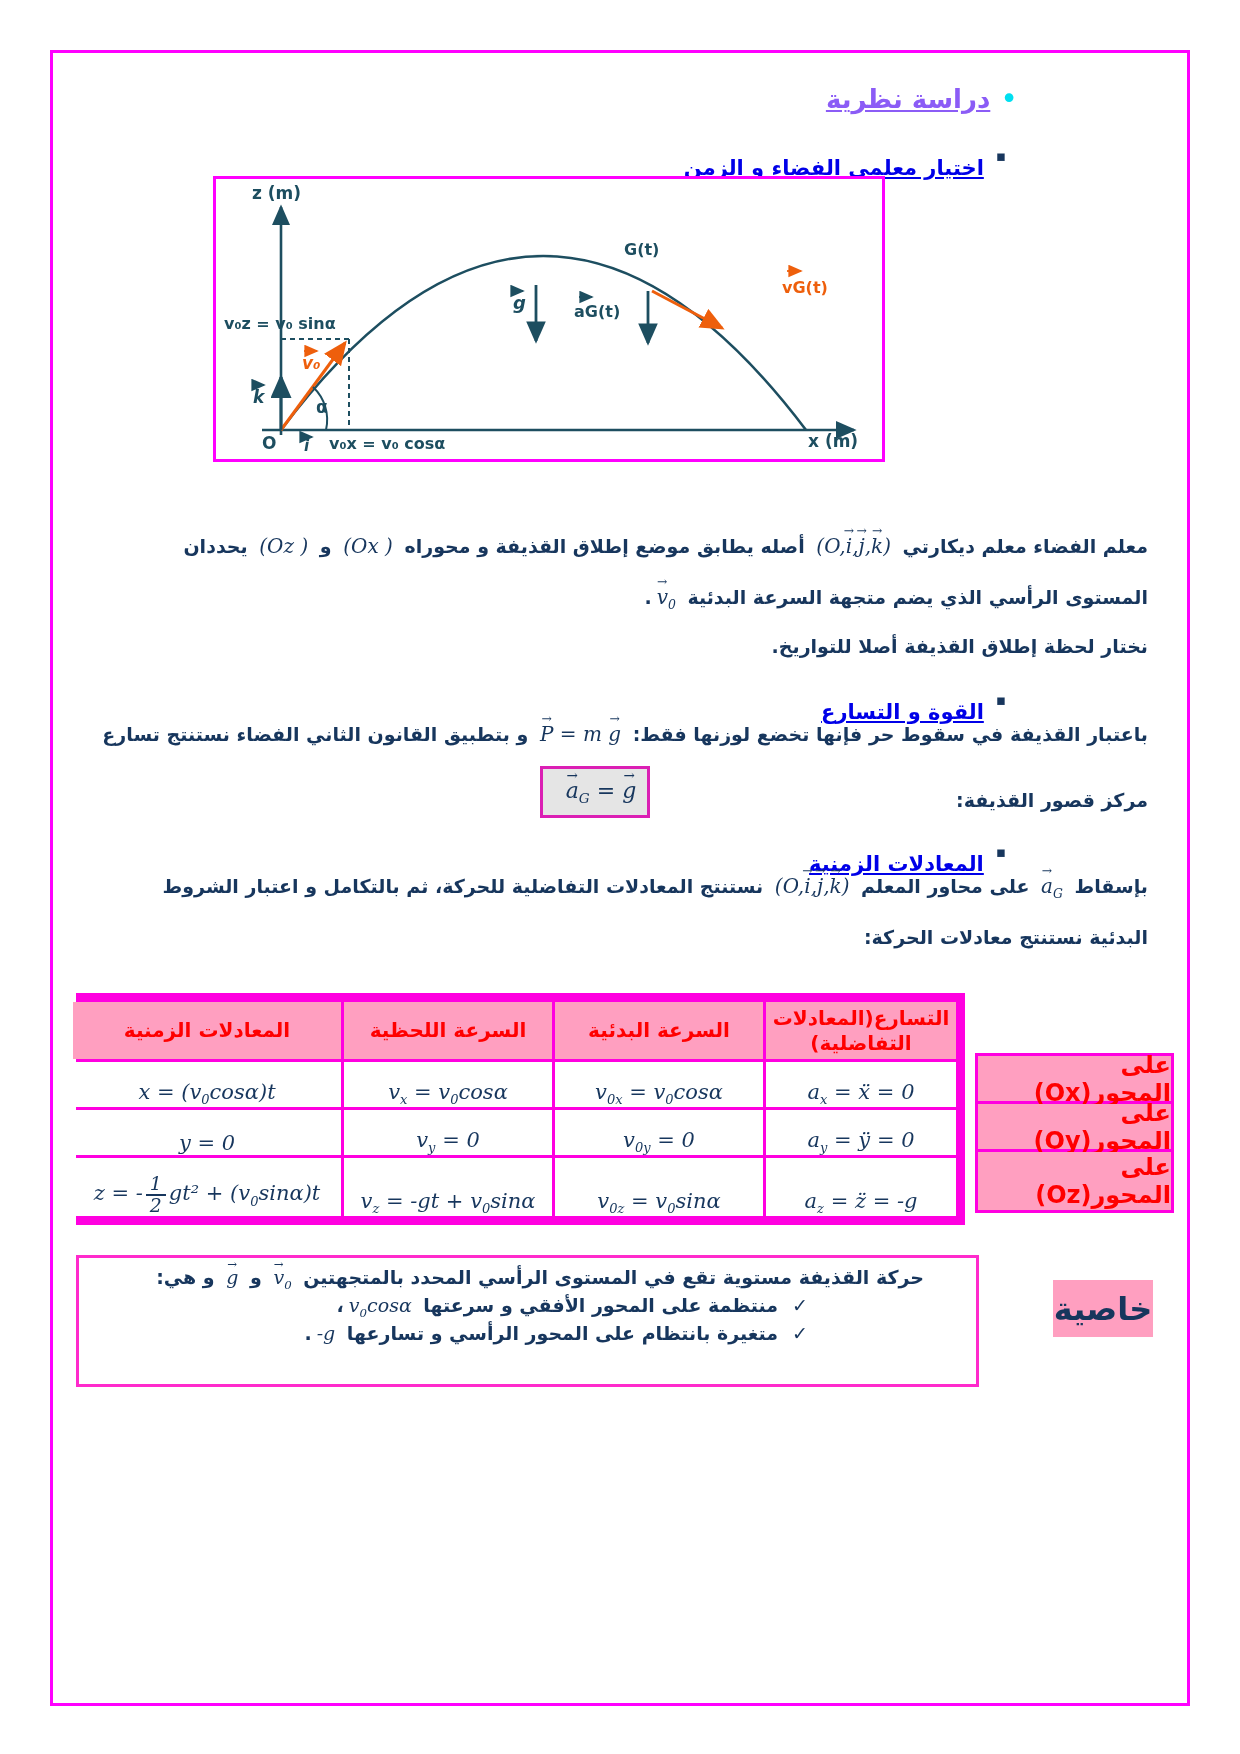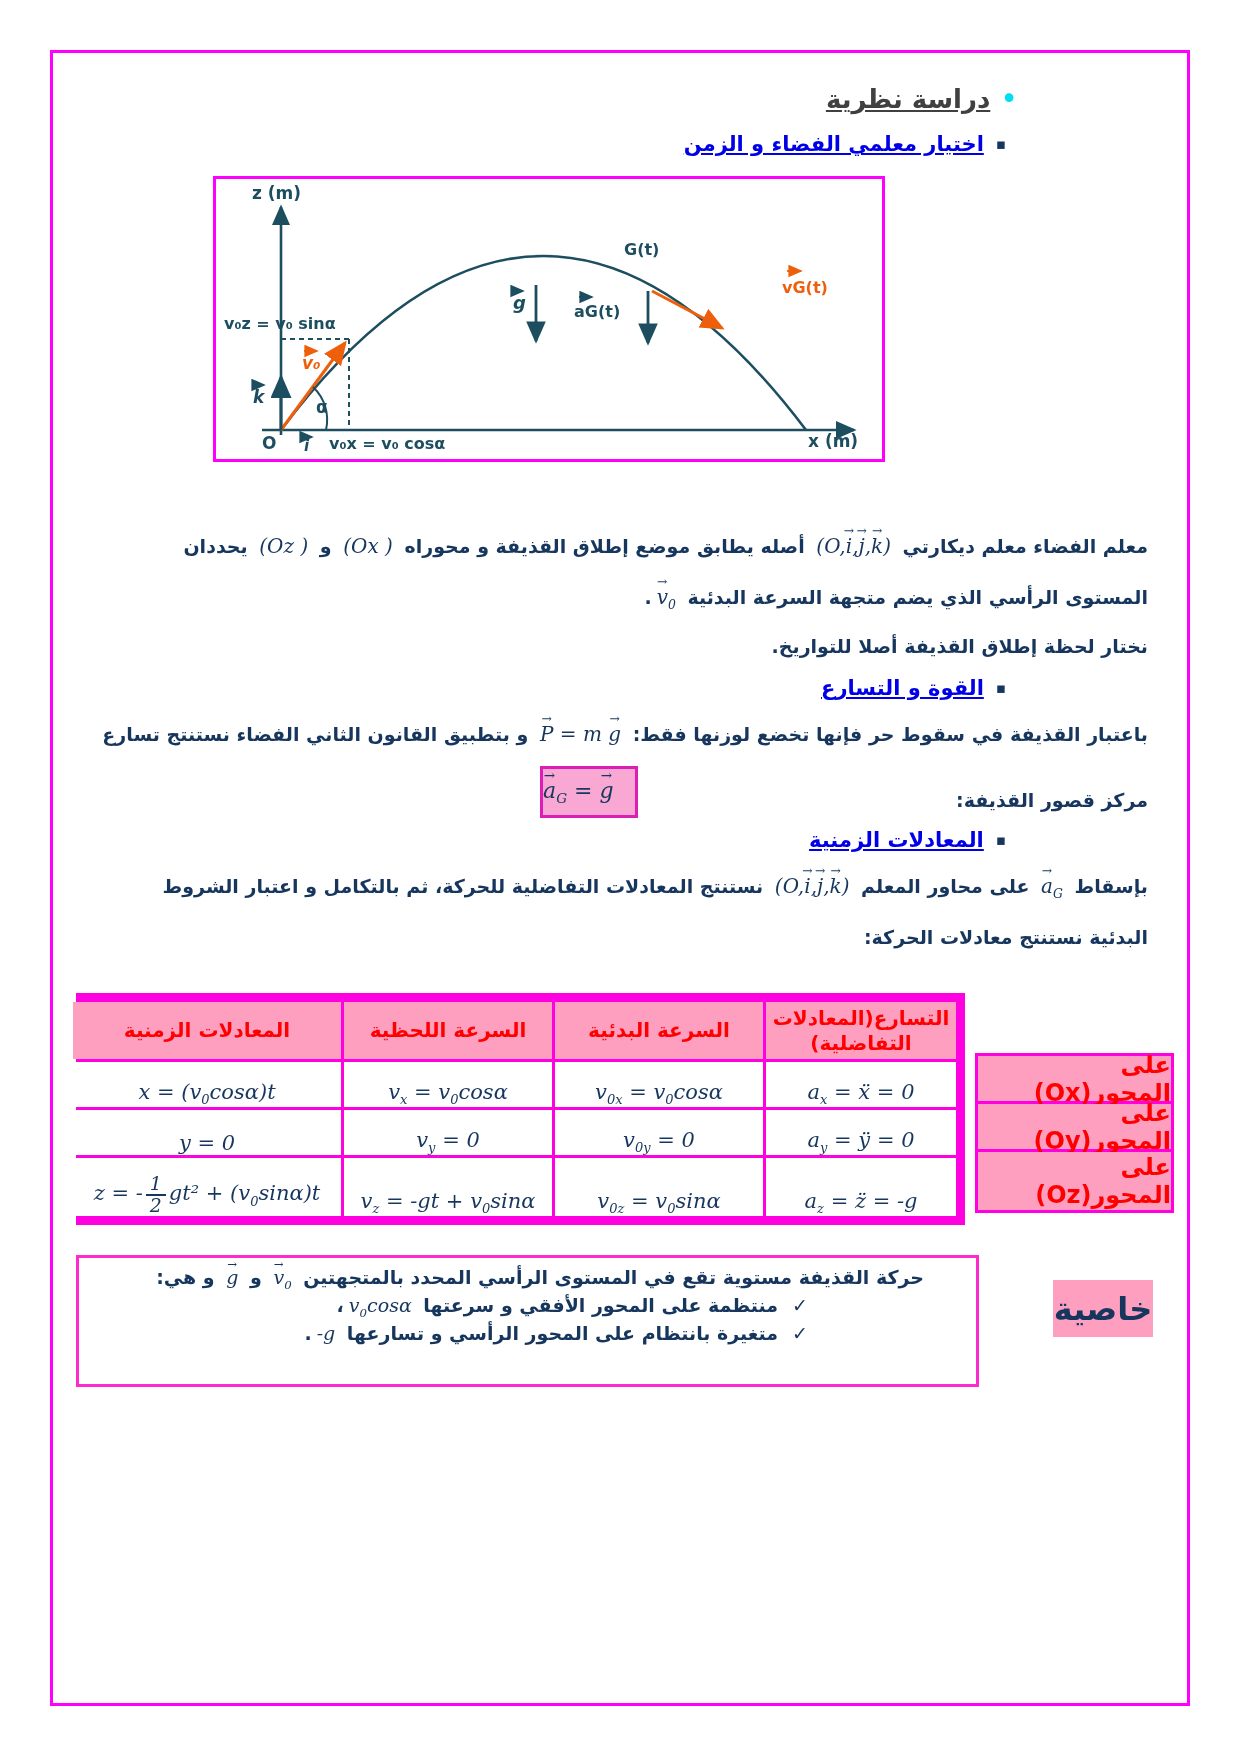--- a/index.html
+++ b/index.html
@@ -5,24 +5,24 @@
   html,body{margin:0;padding:0;}
   body{
     width:1240px;height:1754px;position:relative;background:#ffffff;
     font-family:"DejaVu Sans",sans-serif;color:#17365D;overflow:hidden;
   }
   .page-border{position:absolute;left:50px;top:50px;width:1134px;height:1650px;border:3px solid #FF00FF;}
 
   
   .title-row{position:absolute;top:84px;right:222px;direction:rtl;display:flex;align-items:center;gap:10px;}
   .title-bullet{color:#00DFF0;font-size:30px;line-height:1;}
-  .main-title{color:#404040;font-size:26px;font-weight:bold;text-decoration:underline;}
+  .main-title{color:#8b5cf6;font-size:26px;font-weight:bold;text-decoration:underline;}
   .sub-row{position:absolute;direction:rtl;display:flex;align-items:center;gap:12px;right:234px;}
   .sub-bullet{color:#17365D;font-size:15px;line-height:1;}
-  .sub-heading{color:#0000E8;font-size:21px;font-weight:bold;text-decoration:underline;}
+  .sub-heading{color:#0000E8;font-size:21px;font-weight:bold;text-decoration:underline;margin-top:24px;}
   .row-subtitle{top:132px;}
   .row-force{top:676px;}
   .row-timeeq{top:828px;}
 
   
   .figure{position:absolute;left:213px;top:176px;width:666px;height:280px;border:3px solid #FF00FF;background:#fff;}
   .figure svg{display:block;}
 
   
   .para{position:absolute;right:92px;width:1058px;direction:rtl;text-align:right;
@@ -40,22 +40,22 @@
   sub{font-size:0.62em;font-style:italic;}
   .vec{position:relative;display:inline-block;}
   .vec::before{content:"→";position:absolute;top:-0.78em;left:50%;transform:translateX(-50%);
                font-size:0.62em;font-style:normal;}
   .frac{display:inline-flex;flex-direction:column;vertical-align:middle;line-height:1.05;
         text-align:center;margin:0 3px;font-size:0.9em;}
   .frac .fn{display:block;border-bottom:2px solid #17365D;padding:0 4px;}
   .frac .fd{display:block;}
 
   
-  .eq-box{position:absolute;left:540px;top:766px;width:92px;height:46px;background:#f9a8d4;
-          border:3px solid #DB1FB4;display:flex;align-items:center;}
+  .eq-box{position:absolute;left:540px;top:766px;width:92px;height:46px;background:#e5e5e5;
+          border:3px solid #DB1FB4;display:flex;align-items:center;justify-content:center;padding-left:12px;}
   .eq-box .math{font-size:22px;margin:0;}
 
   
   .eq-table{position:absolute;left:76px;top:993px;width:889px;box-sizing:border-box;
             background:#FF00E0;display:grid;direction:rtl;gap:3px;padding:9px;
             grid-template-columns:190px 208px 208px 268px;grid-template-rows:57px 45px 45px 58px;}
   .eq-table .th{background:#FF9FC0;color:#FF0000;font-weight:bold;font-size:20px;line-height:1.25;
                 display:flex;align-items:center;justify-content:center;text-align:center;direction:rtl;}
   .eq-table .td{background:#ffffff;display:flex;align-items:flex-end;justify-content:center;}
   .eq-table .td .math{font-size:21px;margin:0;}

